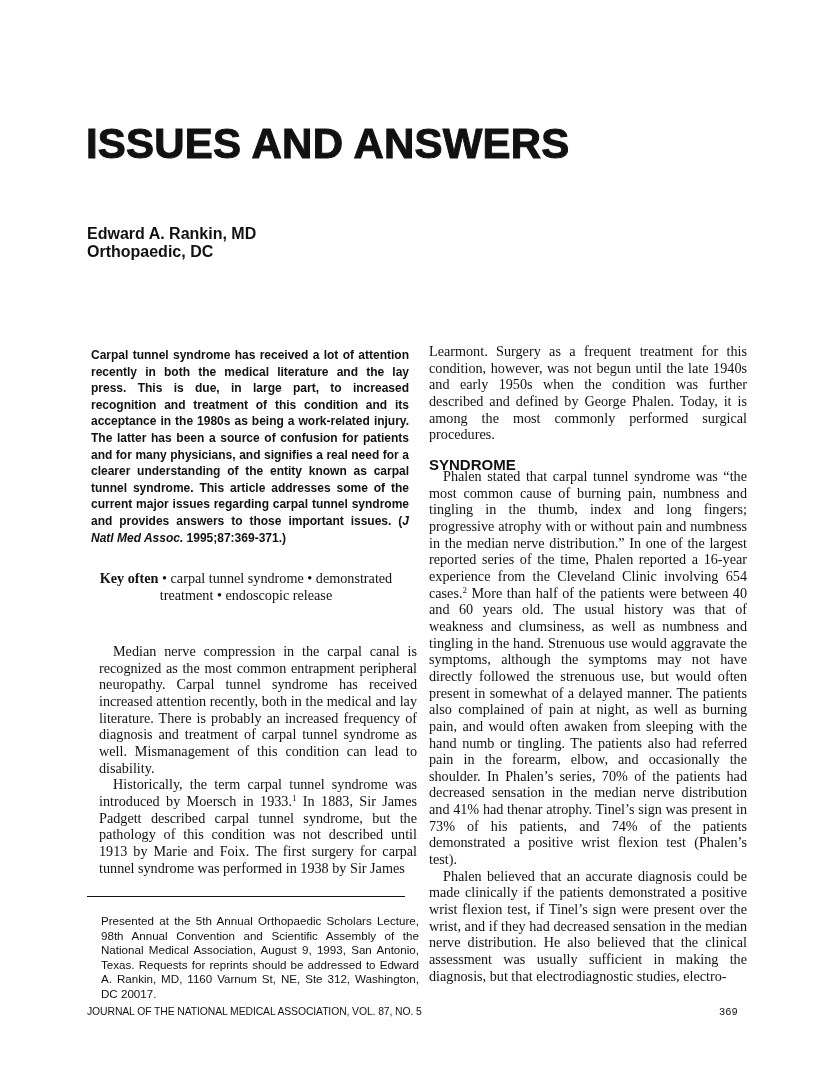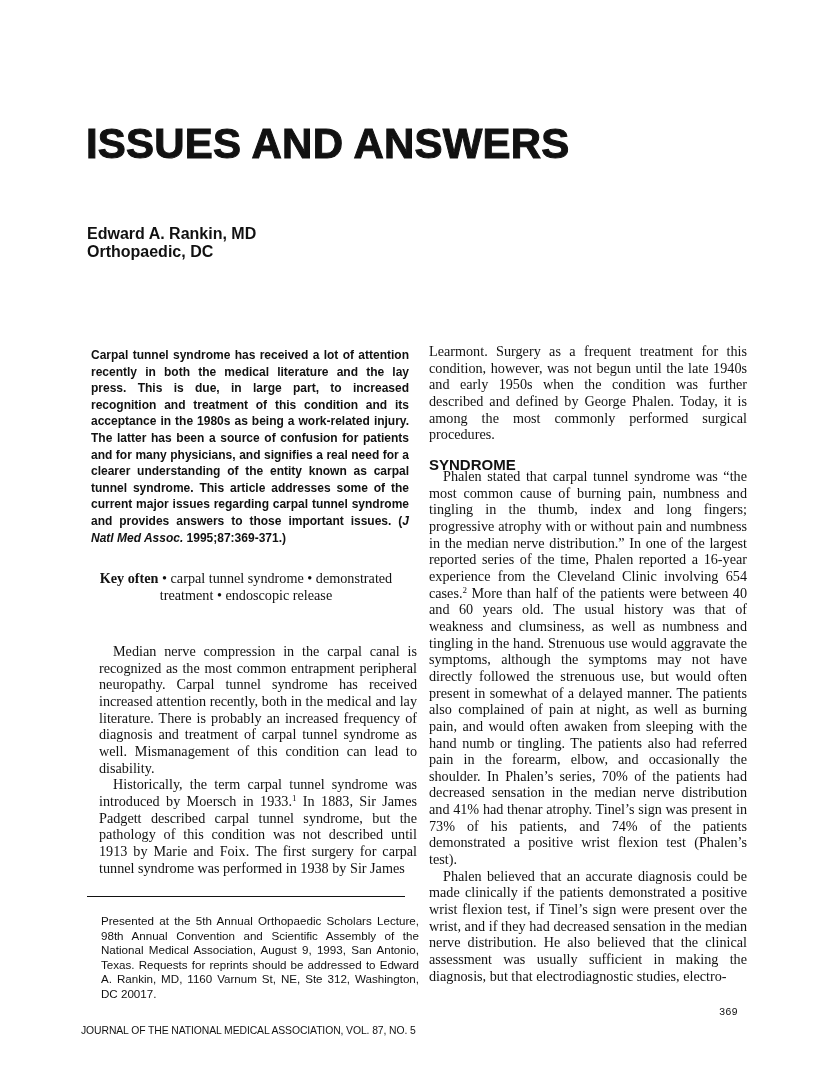--- a/index.html
+++ b/index.html
@@ -40,22 +40,22 @@
       font-family: "Liberation Sans", sans-serif; font-size: 11.6px; line-height: 14.6px;
       text-align: justify; margin: 14px;
     }
     .right-top { position: absolute; left: 429px; top: 343px; width: 318px; }
     .heading {
       position: absolute; left: 429px; top: 456px;
       font-family: "Liberation Sans", sans-serif; font-weight: bold; font-size: 15px; line-height: 17px; margin: 0;
     }
     .right-body { position: absolute; left: 429px; top: 468px; width: 318px; }
     .running-footer {
-      position: absolute; left: 81px; top: 1006px;
-      font-family: "Liberation Sans", sans-serif; font-size: 10.4px; letter-spacing: -0.1px; white-space: nowrap; margin-top: 19px;
+      position: absolute; left: 87px; top: 1006px;
+      font-family: "Liberation Sans", sans-serif; font-size: 10.4px; letter-spacing: -0.1px; white-space: nowrap;
     }
     .page-number {
       position: absolute; left: 719px; top: 1006px;
       font-family: Liberation Mono, monospace; font-size: 10.4px;
     }
   </style>
 </head>
 <body>
 
 <h1 class="title">

